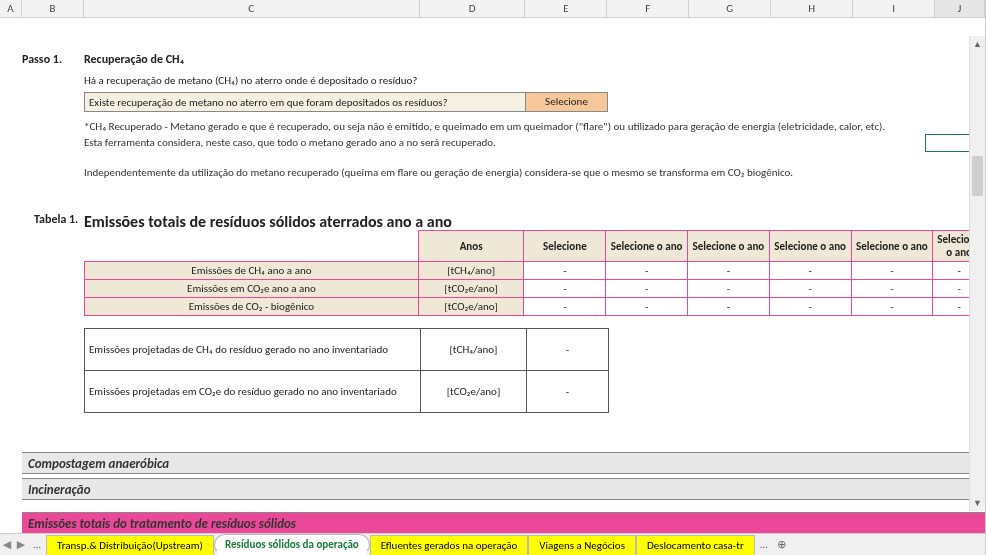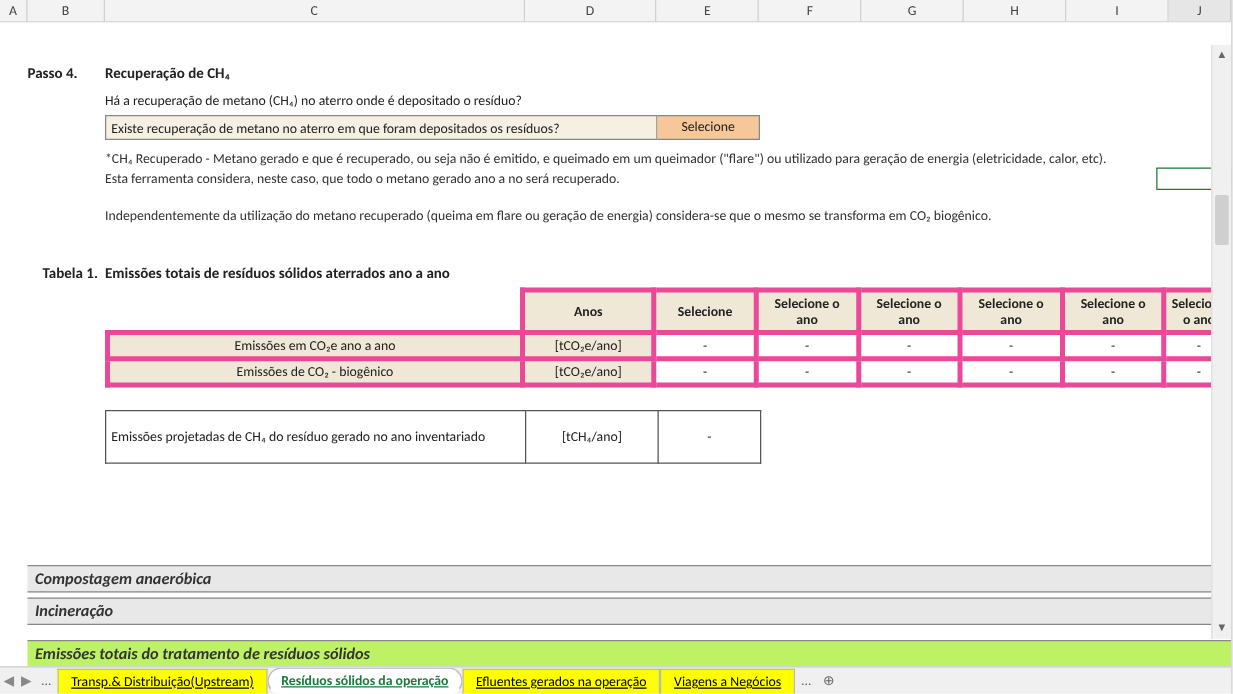--- a/index.html
+++ b/index.html
@@ -14,40 +14,40 @@
   .content { position: absolute; left: 22px; top: 0; right: 0; }
   .step-label { position: absolute; left: 0; top: 34px; font-weight: bold; font-size: 12px; }
   .step-title { position: absolute; left: 62px; top: 34px; font-weight: bold; font-size: 12px; }
   .question-text { position: absolute; left: 62px; top: 56px; font-size: 11px; }
   .row-box { position: absolute; left: 62px; top: 74px; height: 20px; display: flex; }
   .q-cell { width: 442px; border: 1px solid #888; padding: 2px 4px; background: #f6f0e2; font-size: 11px; line-height: 15px; }
   .sel-cell { width: 82px; border: 1px solid #888; border-left: none; background: #f6c799; text-align: center; line-height: 18px; font-size: 11px; }
   .note { position: absolute; left: 62px; font-size: 11px; color: #333; line-height: 14px; }
   .green-box { position: absolute; right: 0; top: 116px; width: 60px; height: 18px; border: 1.5px solid #1a7a3a; background: #fff; }
   .tbl-label { position: absolute; left: 12px; top: 194px; font-weight: bold; font-size: 12px; }
-  .tbl-title { position: absolute; left: 62px; top: 194px; font-weight: bold; font-size: 12px; }
+  .tbl-title { position: absolute; left: 62px; top: 194px; font-weight: bold; font-size: 16px; }
   table.t1 { position: absolute; left: 62px; top: 212px; border-collapse: collapse; font-size: 11px; }
-  table.t1 th, table.t1 td { border: 4px solid #ec4899; padding: 2px 4px; text-align: center; height: 18px; }
+  table.t1 th, table.t1 td { border: 1px solid #ec4899; padding: 2px 4px; text-align: center; height: 18px; }
   .hdr-bg { background: #efe8d6; font-weight: bold; }
   .rowlbl { background: #efe8d6; width: 336px; }
   .unitcol { width: 106px; background: #efe8d6; }
   .valcol { width: 82px; }
   .valcol-last { width: 50px; }
   table.t2 { position: absolute; left: 62px; top: 310px; border-collapse: collapse; font-size: 11px; }
   table.t2 td { border: 1px solid #555; padding: 14px 4px; height: 18px; }
   .t2-lbl { width: 336px; background: #fff; }
   .t2-unit { width: 106px; text-align: center; background: #fff; }
   .t2-val { width: 82px; text-align: center; background: #fff; }
   .section-bar { position: absolute; left: 0; right: 0; height: 22px; border-top: 1px solid #888; border-bottom: 1px solid #888; padding: 3px 6px; font-style: italic; font-weight: bold; font-size: 13px; color: #333; }
   .bar1 { top: 418px; background: #e8e8e8; margin-top: 16px; }
   .bar2 { top: 460px; background: #e8e8e8; }
-  .bar3 { top: 494px; background: #bef264; }
+  .bar3 { top: 494px; background: #ec4899; }
   .tab-strip { position: absolute; bottom: 0; left: 0; right: 0; height: 22px; background: #f0f0f0; border-top: 1px solid #ccc; display: flex; align-items: center; font-size: 11px; }
   .tab-nav { width: 14px; text-align: center; color: #888; cursor: pointer; }
-  .tab { padding: 3px 10px; border: 1px solid #bbb; border-bottom: none; margin-top: 1px; cursor: pointer; white-space: nowrap; text-decoration: underline; }
+  .tab { padding: 3px 10px; border: 1px solid #bbb; border-bottom: none; margin-top: 1px; cursor: pointer; white-space: nowrap; }
   .tab-yellow { background: #ffff00; color: #000; }
   .tab-active { background: #fff; color: #1a7a3a; font-weight: bold; border-bottom: 2px solid #fff; border-radius: 11px; }
   .tab-more { width: 18px; text-align: center; color: #666; }
   .scroll-v { position: absolute; right: 0; top: 18px; bottom: 22px; width: 16px; background: #f0f0f0; border-left: 1px solid #ddd; }
   .scroll-v .arrow { height: 16px; text-align: center; font-size: 9px; color: #666; line-height: 16px; cursor: pointer; }
   .scroll-v .thumb { position: absolute; left: 2px; right: 2px; top: 120px; height: 40px; background: #cfcfcf; border-radius: 2px; }
 </style>
 </head>
 <body>
 
@@ -62,21 +62,21 @@
     <div class="col-h col-F">F</div>
     <div class="col-h col-G">G</div>
     <div class="col-h col-H">H</div>
     <div class="col-h col-I">I</div>
     <div class="col-h col-J">J</div>
   </div>
 
   <div class="sheet-body">
     <div class="content">
 
-      <div class="step-label">Passo 4.</div>
+      <div class="step-label">Passo 1.</div>
       <div class="step-title">Recuperação de CH₄</div>
 
       <div class="question-text">Há a recuperação de metano (CH₄) no aterro onde é depositado o resíduo?</div>
 
       <div class="row-box">
         <div class="q-cell">Existe recuperação de metano no aterro em que foram depositados os resíduos?</div>
         <div class="sel-cell">Selecione</div>
       </div>
 
       <div class="note" style="top:102px;">*CH₄ Recuperado - Metano gerado e que é recuperado, ou seja não é emitido, e queimado em um queimador ("flare") ou utilizado para geração de energia (eletricidade, calor, etc).</div>
@@ -94,20 +94,30 @@
           <th class="rowlbl" style="background:#fff;border:none;"></th>
           <th class="unitcol hdr-bg">Anos</th>
           <th class="valcol hdr-bg">Selecione</th>
           <th class="valcol hdr-bg">Selecione o ano</th>
           <th class="valcol hdr-bg">Selecione o ano</th>
           <th class="valcol hdr-bg">Selecione o ano</th>
           <th class="valcol hdr-bg">Selecione o ano</th>
           <th class="valcol-last hdr-bg" style="border-right:none;">Selecione o ano</th>
         </tr>
         <tr>
+          <td class="rowlbl">Emissões de CH₄  ano a ano</td>
+          <td class="unitcol">[tCH₄/ano]</td>
+          <td class="valcol">-</td>
+          <td class="valcol">-</td>
+          <td class="valcol">-</td>
+          <td class="valcol">-</td>
+          <td class="valcol">-</td>
+          <td class="valcol-last" style="border-right:none;">-</td>
+        </tr>
+        <tr>
           <td class="rowlbl">Emissões em CO₂e ano a ano</td>
           <td class="unitcol">[tCO₂e/ano]</td>
           <td class="valcol">-</td>
           <td class="valcol">-</td>
           <td class="valcol">-</td>
           <td class="valcol">-</td>
           <td class="valcol">-</td>
           <td class="valcol-last" style="border-right:none;">-</td>
         </tr>
         <tr>
@@ -123,20 +133,25 @@
       </tbody>
         </table>
 
       <table class="t2">
         <tbody>
             <tr>
           <td class="t2-lbl">Emissões projetadas de CH₄ do resíduo gerado no ano inventariado</td>
           <td class="t2-unit">[tCH₄/ano]</td>
           <td class="t2-val">-</td>
         </tr>
+        <tr>
+          <td class="t2-lbl">Emissões projetadas em CO₂e do resíduo gerado no ano inventariado</td>
+          <td class="t2-unit">[tCO₂e/ano]</td>
+          <td class="t2-val">-</td>
+        </tr>
       </tbody>
         </table>
 
       <div class="section-bar bar1">Compostagem anaeróbica</div>
       <div class="section-bar bar2">Incineração</div>
       <div class="section-bar bar3">Emissões totais do tratamento de resíduos sólidos</div>
 
     </div>
 
     <div class="scroll-v">
@@ -147,17 +162,18 @@
   </div>
 
   <div class="tab-strip">
     <div class="tab-nav">◀</div>
     <div class="tab-nav">▶</div>
     <div class="tab-more">…</div>
     <div class="tab tab-yellow">Transp.&amp; Distribuição(Upstream)</div>
     <div class="tab tab-active">Resíduos sólidos da operação</div>
     <div class="tab tab-yellow">Efluentes gerados na operação</div>
     <div class="tab tab-yellow">Viagens a Negócios</div>
+    <div class="tab tab-yellow">Deslocamento casa-tr</div>
     <div class="tab-more">…</div>
     <div class="tab-more">⊕</div>
   </div>
 
 </div>
 
 </body></html>

